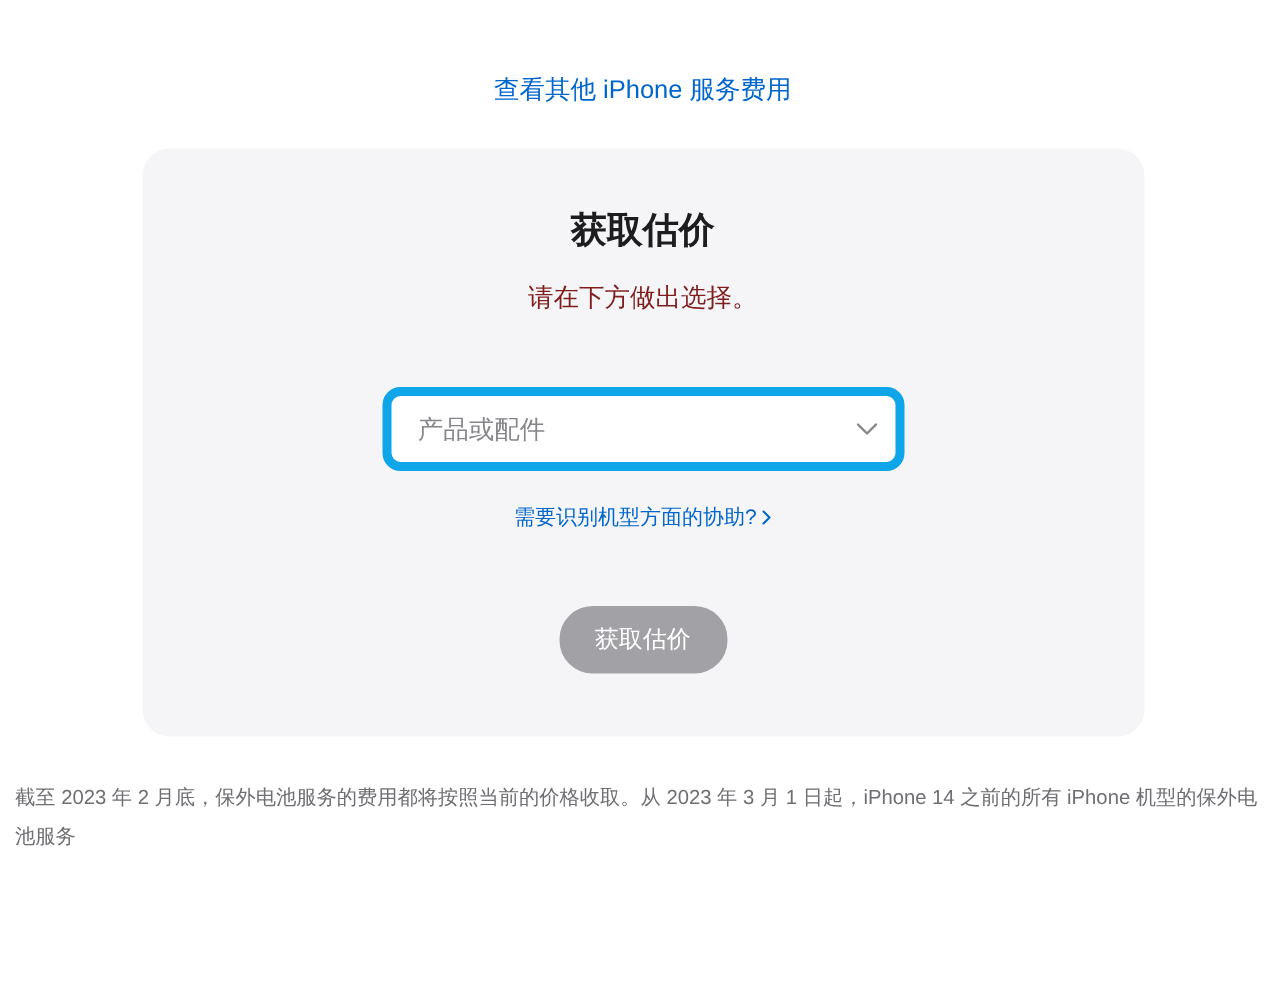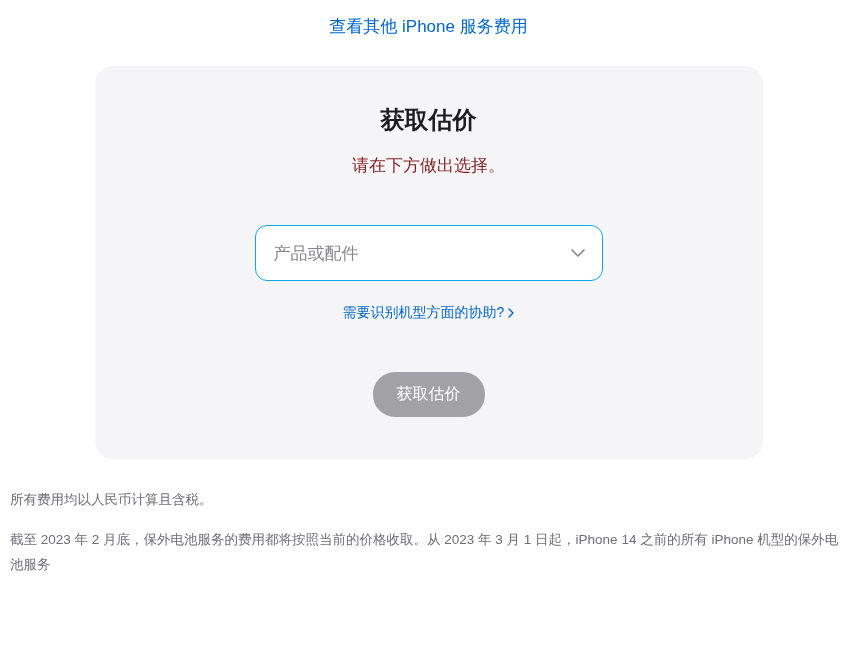--- a/index.html
+++ b/index.html
@@ -9,21 +9,21 @@
     }
     body {
       font-family: -apple-system, BlinkMacSystemFont, "SF Pro Text", "Helvetica Neue", Arial, sans-serif;
       background: #ffffff;
       width: 857px;
       height: 663px;
       overflow: hidden;
     }
     .top-link {
       text-align: center;
-      padding-top: 15px;
+      padding-top: 48px;
       padding-bottom: 28px;
     }
     .top-link a {
       color: #0066cc;
       font-size: 17px;
       text-decoration: none;
       cursor: pointer;
     }
     .card {
       width: 668px;
@@ -46,21 +46,21 @@
     }
     .select-wrap {
       width: 348px;
       margin: 0 auto 28px auto;
       position: relative;
     }
     .select-box {
       width: 100%;
       height: 56px;
       background: #ffffff;
-      border: 1px solid #0ea5e9;
+      border: 6px solid #0ea5e9;
       border-radius: 12px;
       padding: 0 44px 0 18px;
       font-size: 17px;
       color: #86868b;
       text-align: center;
       cursor: pointer;
       display: flex;
       align-items: center;
       justify-content: flex-start;
     }
@@ -142,17 +142,16 @@
       <svg viewBox="0 0 6 10" fill="none">
           <path d="M1 1L5 5L1 9" stroke="#0066cc" stroke-width="1.4" stroke-linecap="round" stroke-linejoin="round"></path>
         </svg>
     </a>
   </div>
 
   <button class="action-button">获取估价</button>
 </div>
 
 <div class="footnotes">
-  <p>所有费用均以人民币计算且含税。</p>
   <p>
     <span>截至 2023 年 2 月底，保外电池服务的费用都将按照当前的价格收取。从 2023 年 3 月 1 日起，iPhone 14 之前的所有 iPhone 机型的保外电池服务</span>
   </p>
 </div>
 
 </body></html>

